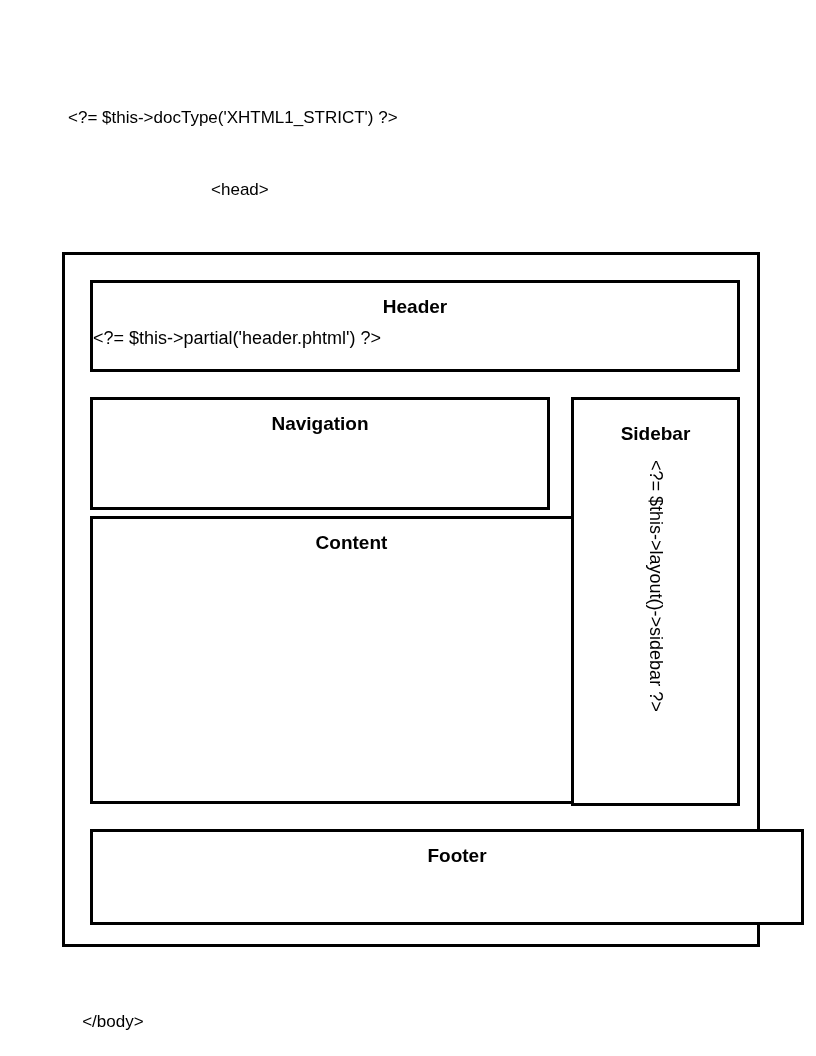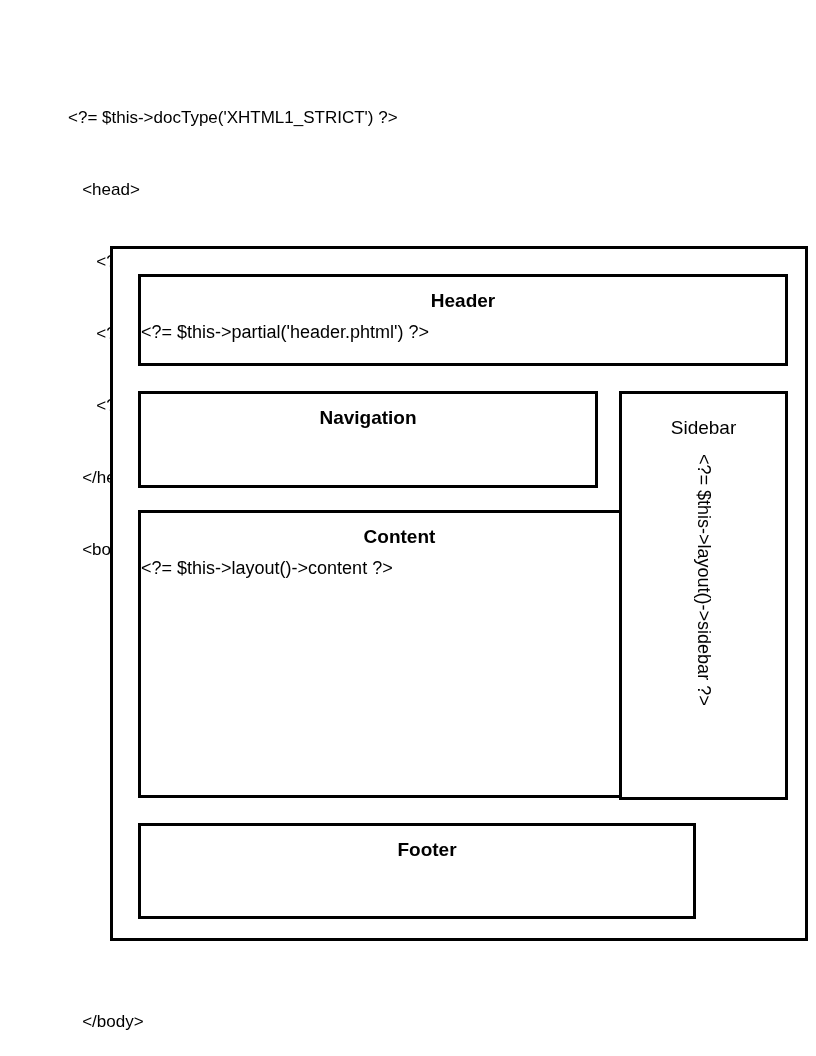--- a/index.html
+++ b/index.html
@@ -20,45 +20,44 @@
   .code-block {
     position: absolute;
     left: 68px;
     top: 58px;
     font-family: "Liberation Sans", sans-serif;
     font-size: 17px;
     line-height: 24px;
     white-space: pre;
     color: #000;
   }
-  .code-line { white-space: pre; }
+  .code-line { white-space: pre; text-align: center; }
 
   
   .code-block-bottom {
     position: absolute;
     left: 68px;
     top: 962px;
     font-family: "Liberation Sans", sans-serif;
     font-size: 17px;
     line-height: 24px;
     white-space: pre;
     color: #000;
   }
 
   
   .body-box {
     position: absolute;
     left: 62px;
-    top: 246px;
+    top: 252px;
     width: 698px;
     height: 695px;
     border: 3px solid #000;
     box-sizing: border-box;
     background: #fff;
-    margin-left: 48px;
   }
 
   .region {
     position: absolute;
     border: 3px solid #000;
     box-sizing: border-box;
     background: #fff;
   }
 
   .region-title {
@@ -85,21 +84,21 @@
     top: 25px;
     width: 650px;
     height: 92px;
   }
 
   
   .region-nav {
     left: 25px;
     top: 142px;
     width: 460px;
-    height: 97px;
+    height: 113px;
   }
 
   
   .region-content {
     left: 25px;
     top: 261px;
     width: 523px;
     height: 288px;
   }
 
@@ -107,21 +106,21 @@
   .region-sidebar {
     left: 506px;
     top: 142px;
     width: 169px;
     height: 409px;
   }
 
   .sidebar-title {
     text-align: center;
     font-size: 19px;
-    font-weight: normal;
+    font-weight: bold;
     margin-top: 23px;
     line-height: 22px;
   }
 
   .sidebar-code-wrap {
     position: absolute;
     top: 60px;
     left: 0;
     width: 100%;
     height: 345px;
@@ -136,21 +135,21 @@
     white-space: nowrap;
     font-size: 18px;
     font-family: "Liberation Sans", sans-serif;
     line-height: 20px;
   }
 
   
   .region-footer {
     left: 25px;
     top: 574px;
-    width: 558px;
+    width: 714px;
     height: 96px;
     padding-left: 20px;
   }
 </style>
 </head>
 <body>
 
 <div class="code-block">
   <div class="code-line">&lt;?= $this-&gt;docType('XHTML1_STRICT') ?&gt;</div>
   <div class="code-line">   &lt;head&gt;</div>
@@ -167,21 +166,20 @@
     <div class="region-title">Header</div>
     <div class="region-code">&lt;?= $this-&gt;partial('header.phtml') ?&gt;</div>
   </div>
 
   <div class="region region-nav">
     <div class="region-title">Navigation</div>
   </div>
 
   <div class="region region-content">
     <div class="region-title">Content</div>
-    <div class="region-code">&lt;?= $this-&gt;layout()-&gt;content ?&gt;</div>
   </div>
 
   <div class="region region-sidebar">
     <div class="sidebar-title">Sidebar</div>
     <div class="sidebar-code-wrap">
       <div class="sidebar-code">&lt;?= $this-&gt;layout()-&gt;sidebar ?&gt;</div>
     </div>
   </div>
 
   <div class="region region-footer">

